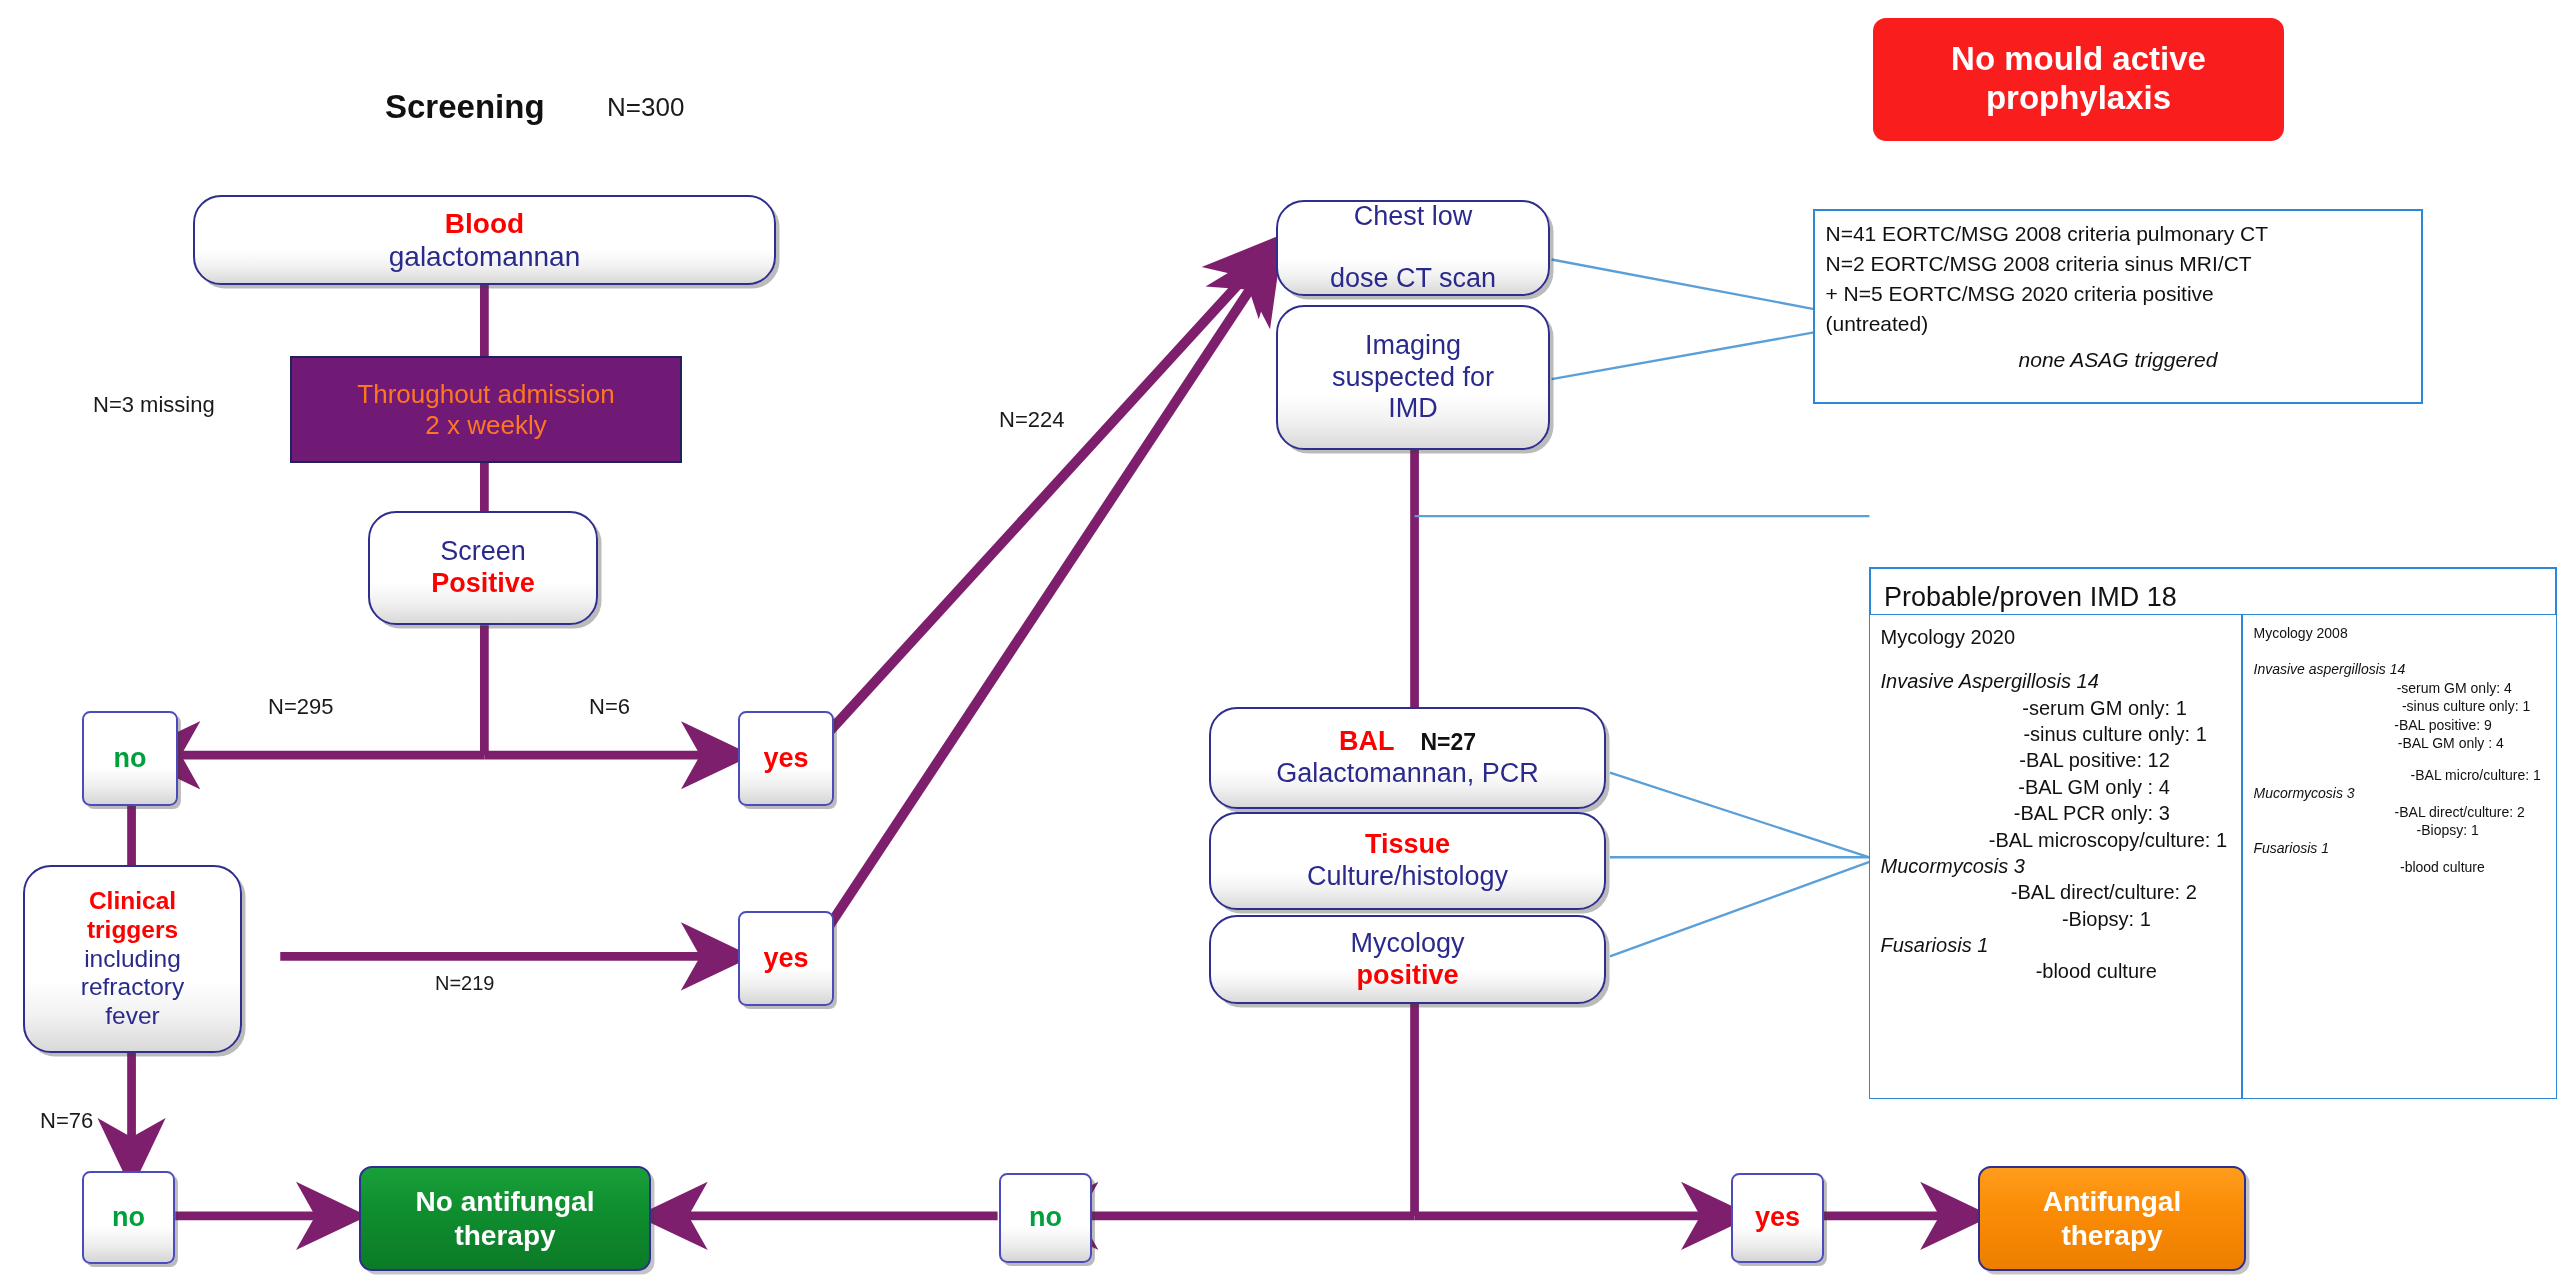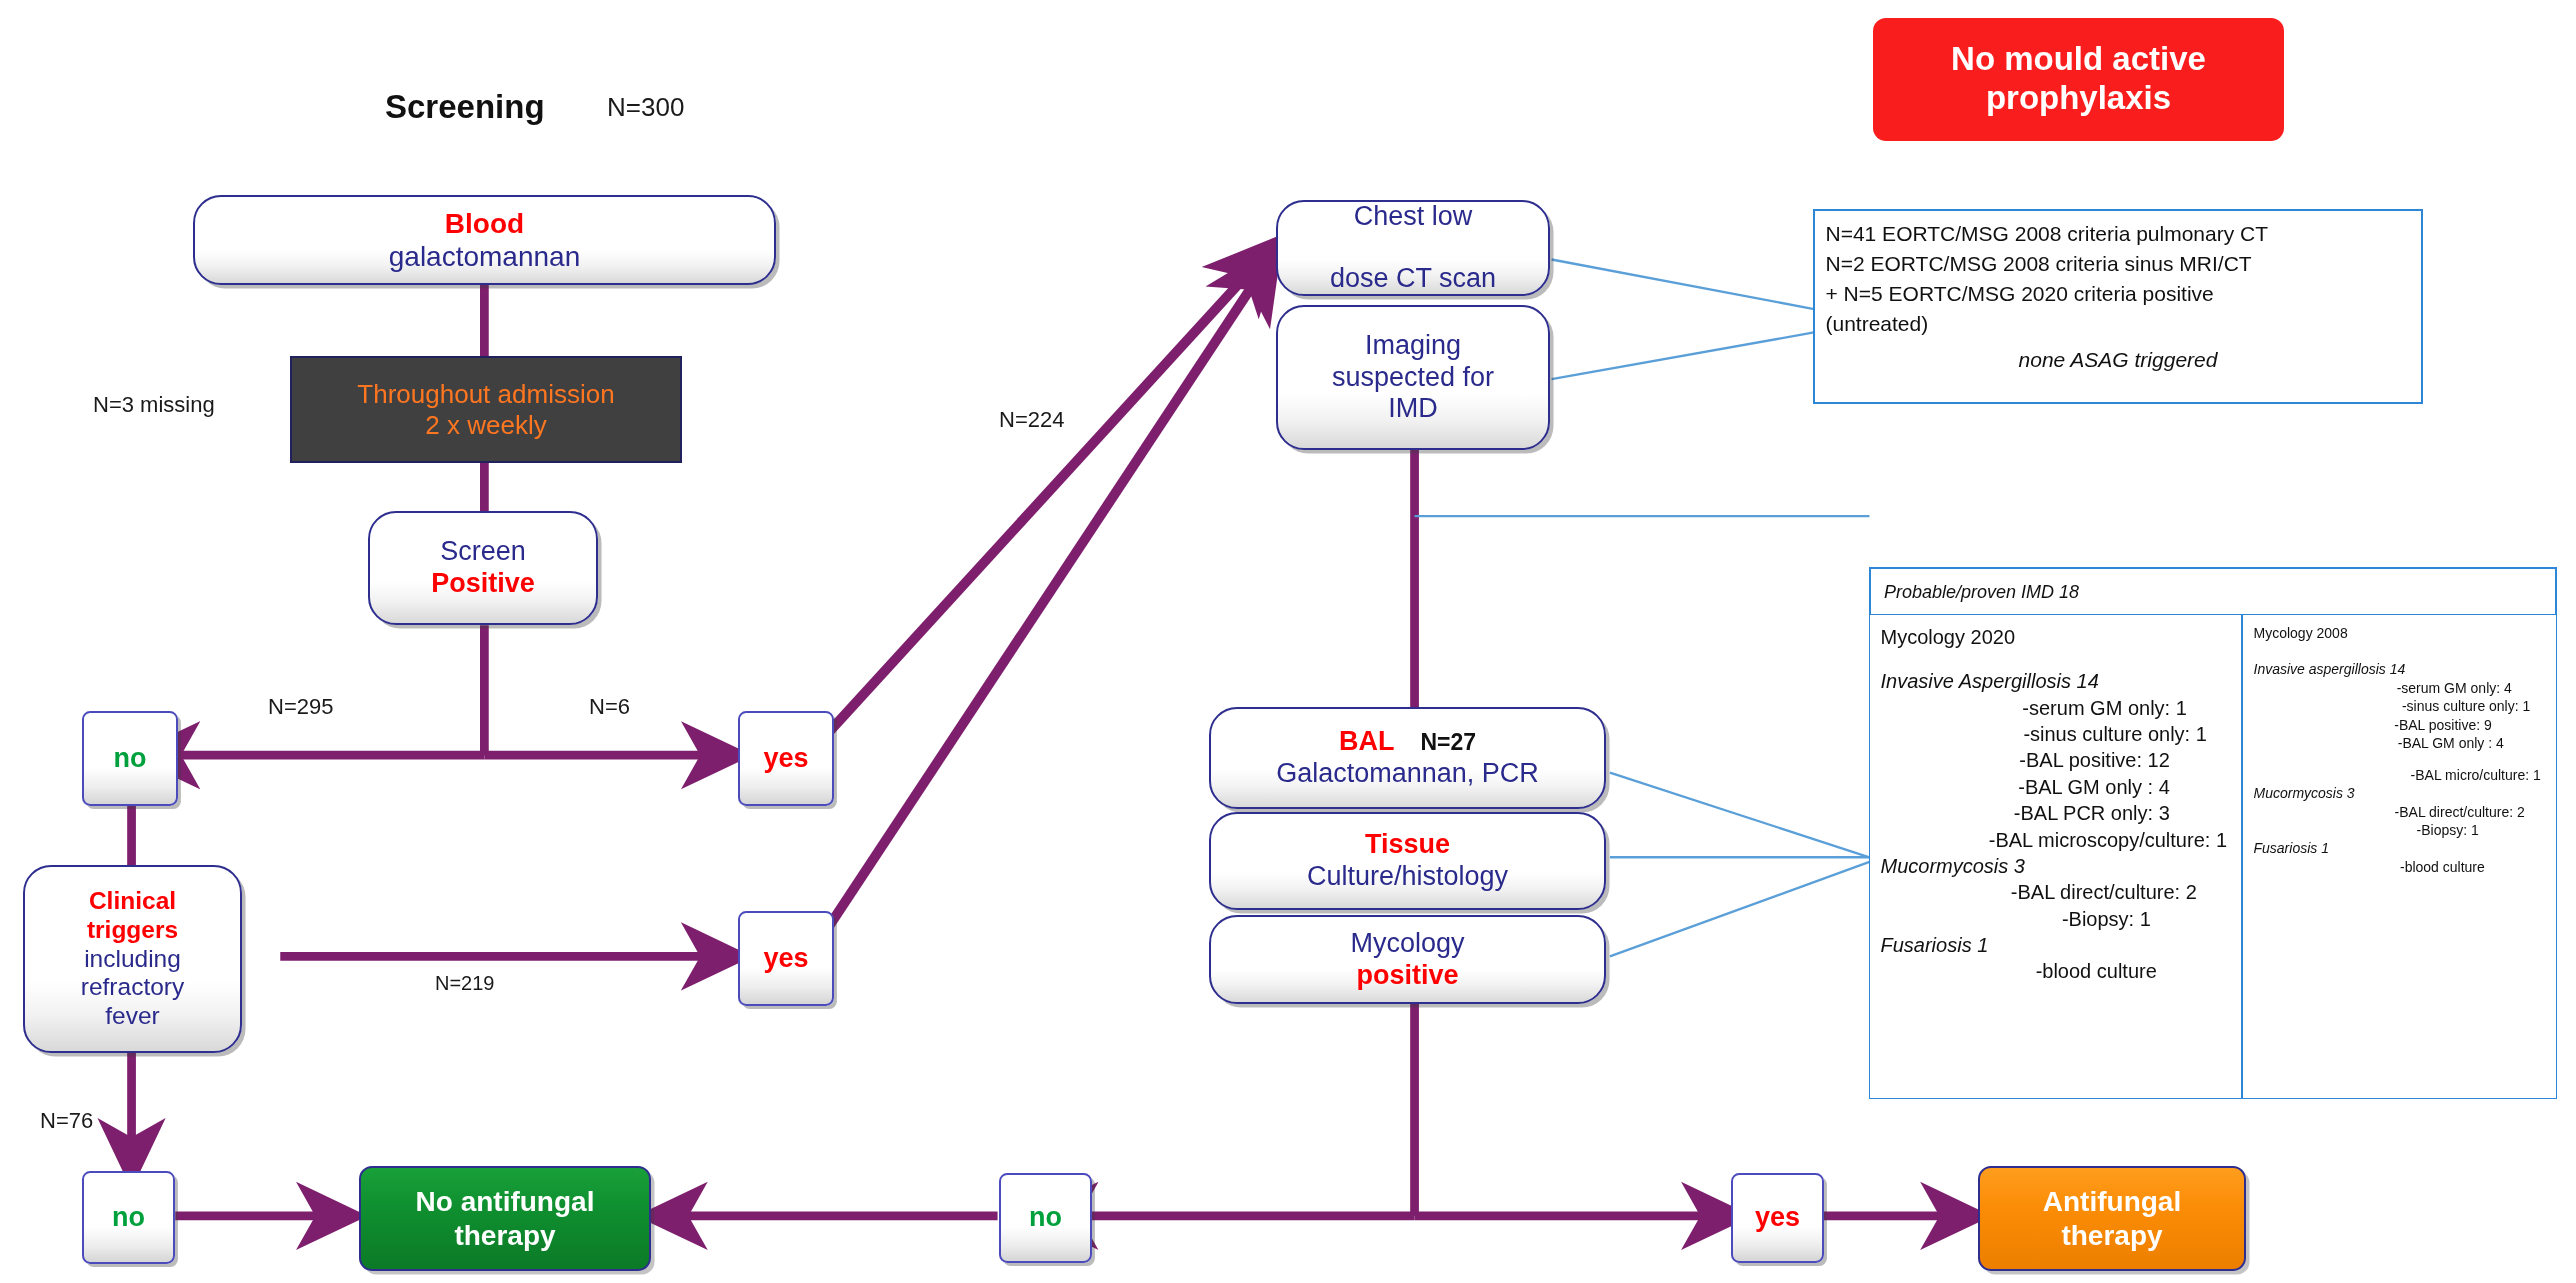--- a/index.html
+++ b/index.html
@@ -48,21 +48,21 @@
     box-shadow: 4.1px 4.1px 0 -0.6px rgba(60,60,60,0.35);
     color: #2a2a8c;
   }
   .proc .hi { color: #ff0000; font-weight: bold; }
   .proc .lo { color: #2a2a8c; }
 
   
   .plain {
     border: 2.9px solid #21215e;
     border-radius: 0;
-    background: #404040;
+    background: #701a75;
     color: #ff7620;
   }
 
   
   .chip {
     border: 2.3px solid #4b4bbd;
     border-radius: 8.2px;
     background: linear-gradient(to bottom,
                 #ffffff 0%, #ffffff 60%, #ededed 82%, #d5d5d5 100%);
     box-shadow: 3.5px 3.5px 0 -0.6px rgba(60,60,60,0.35);
@@ -296,21 +296,21 @@
       <div class="line">N=41 EORTC/MSG 2008 criteria pulmonary CT</div>
       <div class="line">N=2 EORTC/MSG 2008 criteria sinus MRI/CT</div>
       <div class="line">+ N=5 EORTC/MSG 2020 criteria positive</div>
       <div class="line">(untreated)</div>
       <div class="line ital center" style="margin-top:7px;">none ASAG triggered</div>
     </div>
   </div>
 
 
   <div class="ann" style="left:1869px; top:567px; width:688px; height:532px;">
-    <div class="ann-inner" style="font-size:18px; padding:13px 24px 0 13px;font-style:italic;">
+    <div class="ann-inner" style="font-size:27px; padding:13px 24px 0 13px;">
       <div class="line">Probable/proven IMD 18</div>
     </div>
   </div>
 
   <div class="myco-wrap" style="left:1869px; top:614px; width:688px; height:485px;">
 
     <div class="myco-col" style="width:373px; font-size:20px; line-height:1.32;">
       <div class="hdr">Mycology 2020</div>
 
       <div class="sp">Invasive Aspergillosis 14</div>

